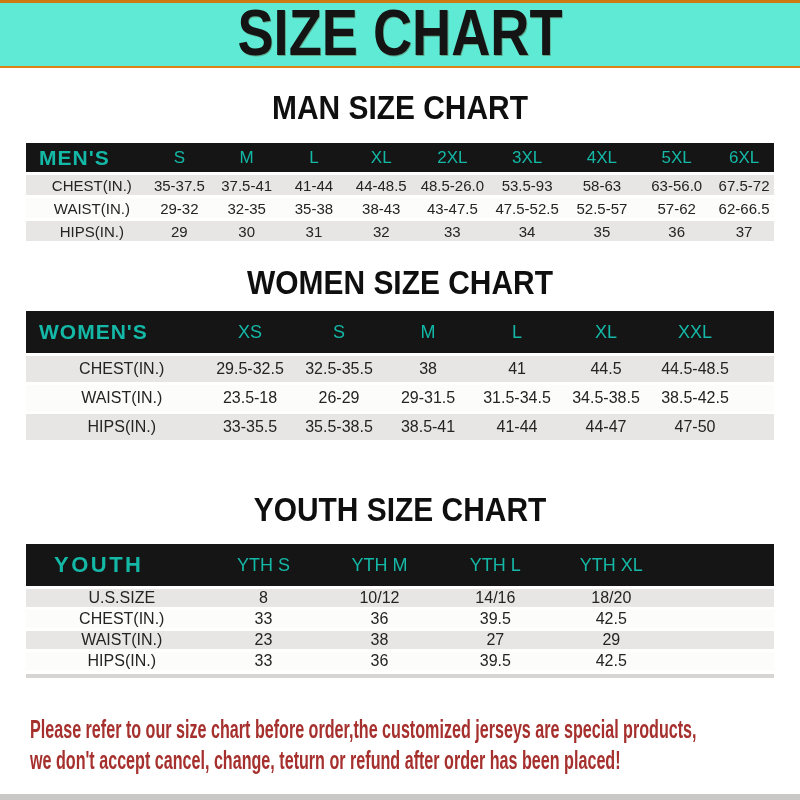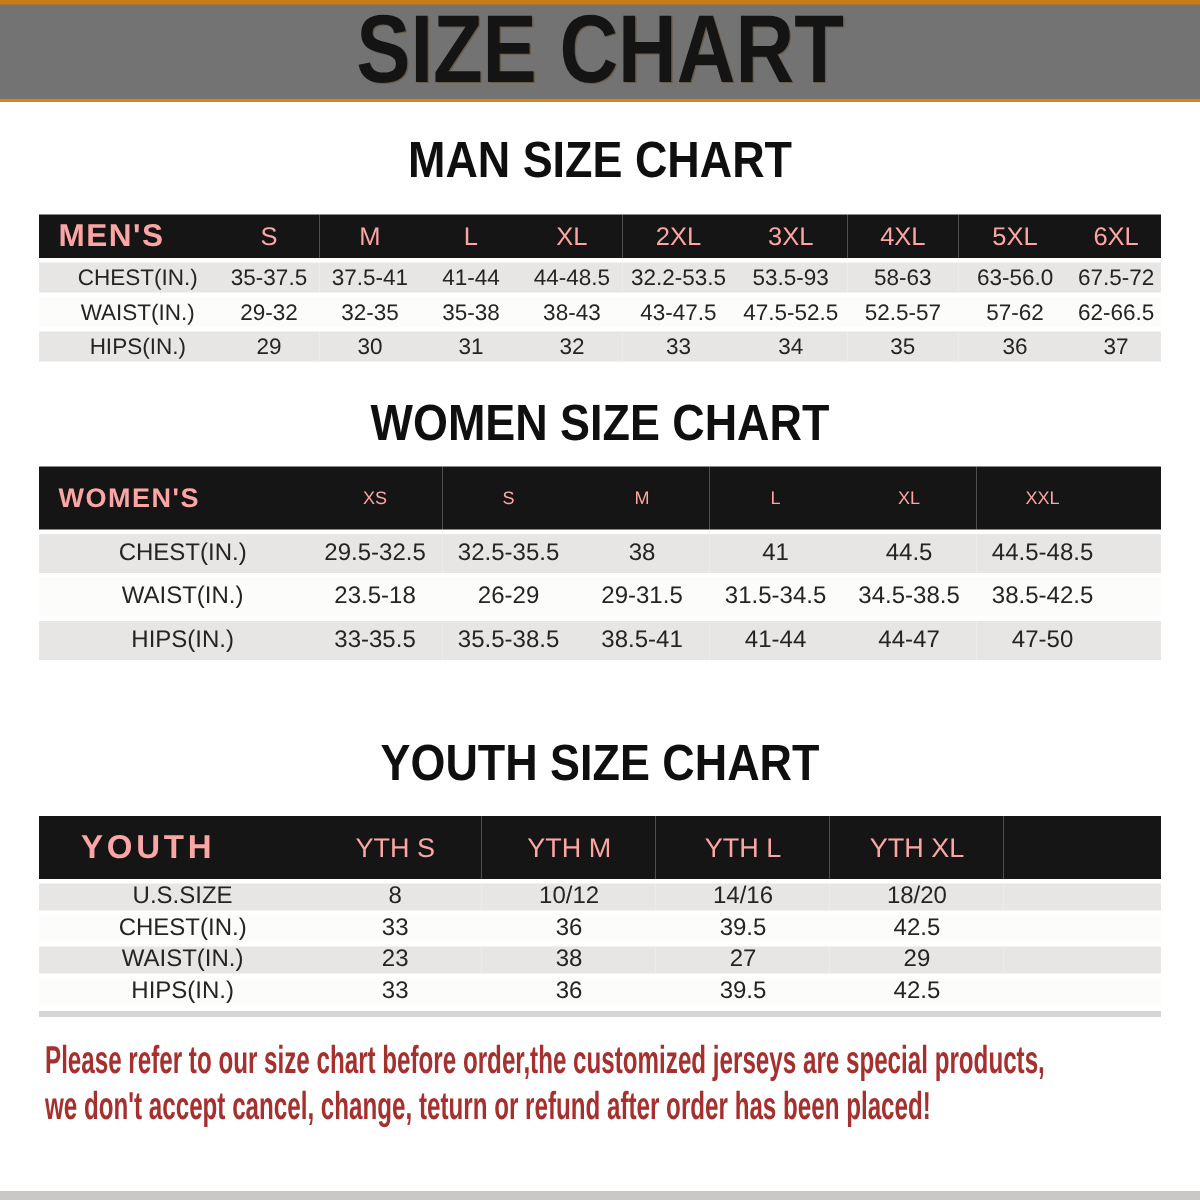--- a/index.html
+++ b/index.html
@@ -8,21 +8,21 @@
     width: 800px; height: 800px;
     background: #ffffff;
     font-family: "Liberation Sans", sans-serif;
     position: relative;
     overflow: hidden;
   }
 
   
   .banner {
     height: 68px;
-    background: #737373;
+    background: #5eead4;
     border-top: 3px solid #CE7A12;
     border-bottom: 2px solid #DD8315;
     display: flex; align-items: center; justify-content: center;
   }
   .banner-title {
     display: inline-block;
     font-size: 63px; font-weight: bold; color: #141414;
     line-height: 1; padding-bottom: 3px;
     transform: scale(0.86, 1.02);
     letter-spacing: 0px;
@@ -45,45 +45,45 @@
     border-collapse: separate; border-spacing: 0 3px;
     table-layout: fixed;
   }
   .size-table.men   { margin-top: 15px; }
   .size-table.women { margin-top: 8px; }
   .size-table.youth { margin-top: 14px; }
 
   .size-table th, .size-table td {
     padding: 0; text-align: center; white-space: nowrap; overflow: hidden;
   }
-  .head-row th { background: #151515; color: #fca5a5; font-weight: normal; }
+  .head-row th { background: #151515; color: #14b8a6; font-weight: normal; }
   .men   .head-row th { height: 29px; font-size: 17px; }
-  .women .head-row th { height: 42px; font-size: 12px; }
+  .women .head-row th { height: 42px; font-size: 18px; }
   .youth .head-row th { height: 42px; font-size: 18px; }
 
   th.corner { text-align: left; padding-left: 13px; font-weight: bold; letter-spacing: 1px; }
   .men   th.corner { font-size: 21px; }
-  .women th.corner { font-size: 18px; }
+  .women th.corner { font-size: 21px; }
   .youth th.corner { font-size: 22px; letter-spacing: 2.5px; padding-left: 28px; }
 
   .row td { color: #242424; }
   .men   .row td { height: 20px; font-size: 15px; }
   .women .row td { height: 26px; font-size: 16px; }
   .youth .row td { height: 14px; font-size: 16px; }
   .row.gray  td { background: #E7E6E4; }
   .row.white td { background: #FCFCFB; }
   td.lbl { font-size: 16px; padding-left: 12px; }
 
   .youth-bottom-strip {
     width: 748px; height: 4px; margin-left: 26px; margin-top: 1px;
     background: #D6D5D3;
   }
 
   
-  .footer { margin: 13px 0 0 30px; }
+  .footer { margin: 36px 0 0 30px; }
   .footer-line {
     display: block;
     color: #A5302D;
     font-size: 26px; line-height: 31px; font-weight: bold;
     white-space: nowrap;
     transform: scaleX(0.62);
     transform-origin: 0 50%;
   }
 
   .page-bottom-strip {
@@ -125,21 +125,21 @@
       <th>4XL</th>
       <th>5XL</th>
       <th>6XL</th>
     </tr>
     <tr class="row gray">
       <td class="lbl">CHEST(IN.)</td>
       <td>35-37.5</td>
       <td>37.5-41</td>
       <td>41-44</td>
       <td>44-48.5</td>
-      <td>32.2-53.5</td>
+      <td>48.5-26.0</td>
       <td>53.5-93</td>
       <td>58-63</td>
       <td>63-56.0</td>
       <td>67.5-72</td>
     </tr>
     <tr class="row white">
       <td class="lbl">WAIST(IN.)</td>
       <td>29-32</td>
       <td>32-35</td>
       <td>35-38</td>

